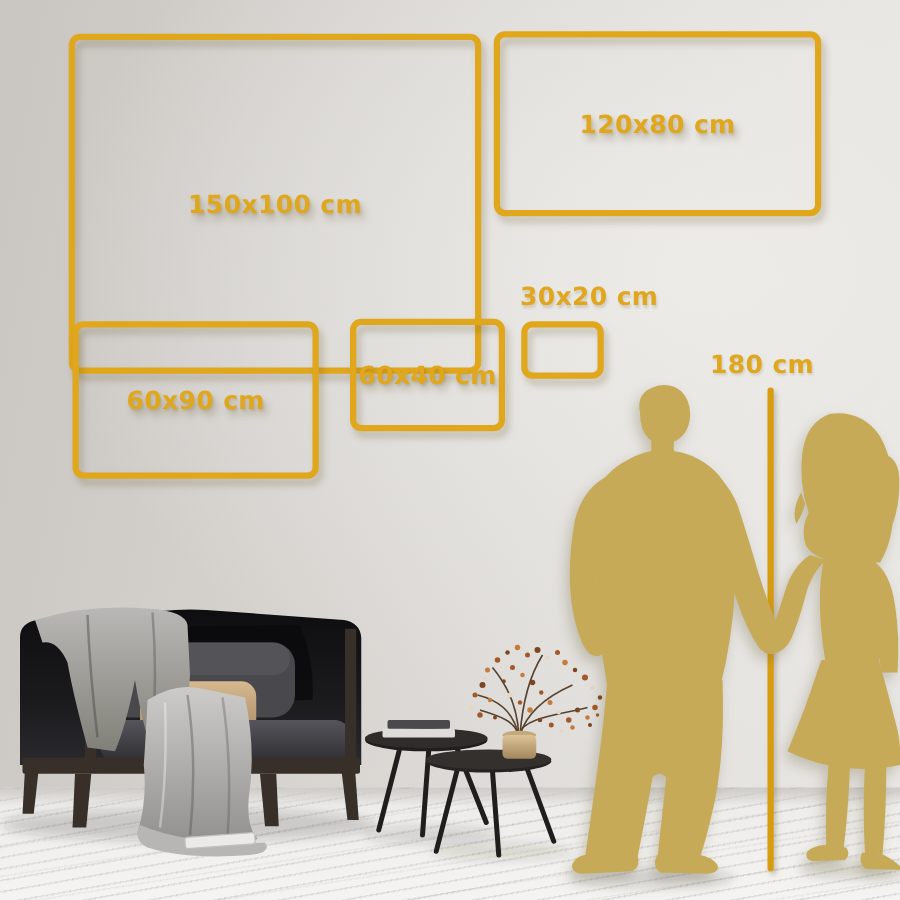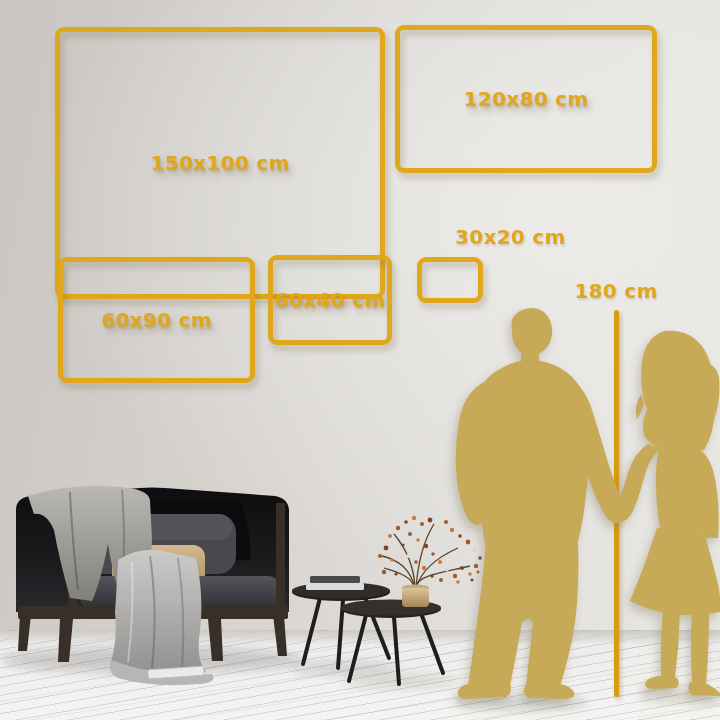--- a/index.html
+++ b/index.html
@@ -19,26 +19,26 @@
     border-top:1px solid rgba(168,165,160,.55);}
   
   .frame{position:absolute;box-sizing:border-box;border:5px solid var(--gold,#e0a61c);
     border-radius:9px;display:flex;align-items:center;justify-content:center;
     filter:drop-shadow(3px 5px 3px rgba(96,78,30,.28));}
   .lbl{font-weight:700;font-size:20px;color:var(--gold,#e0a61c);letter-spacing:.3px;
     text-shadow:1px 2px 2px rgba(100,80,20,.18);white-space:nowrap;}
   #f150{left:55px;top:27px;width:330px;height:272px;}
   #f120{left:395px;top:25px;width:262px;height:148px;}
   #f6090{left:58px;top:257px;width:197px;height:126px;}
-  #f6040{left:268px;top:255px;width:124px;height:90px;}
+  #f6040{left:280px;top:255px;width:124px;height:90px;}
   #f3020{left:417px;top:257px;width:66px;height:46px;}
   .float-lbl{position:absolute;font-weight:700;font-size:20px;color:var(--gold,#e0a61c);
     letter-spacing:.3px;text-shadow:1px 2px 2px rgba(100,80,20,.18);white-space:nowrap;}
-  #lbl-3020{left:416px;top:225px;margin-left:39px;}
-  #lbl-180{left:568px;top:279px;width:96px;text-align:center;}
+  #lbl-3020{left:416px;top:225px;}
+  #lbl-180{left:568px;top:279px;width:96px;text-align:left;}
   #pole{position:absolute;left:614px;top:310px;width:5px;height:387px;border-radius:3px;
     background:var(--gold-dark,#d89c10);filter:drop-shadow(2px 3px 2px rgba(96,78,30,.30));}
   
   .scene{position:absolute;inset:0;pointer-events:none;}
   #people{filter:drop-shadow(-3px 5px 5px rgba(110,98,60,.30));}
 </style>
 </head>
 <body>
 
 <div id="stage">

